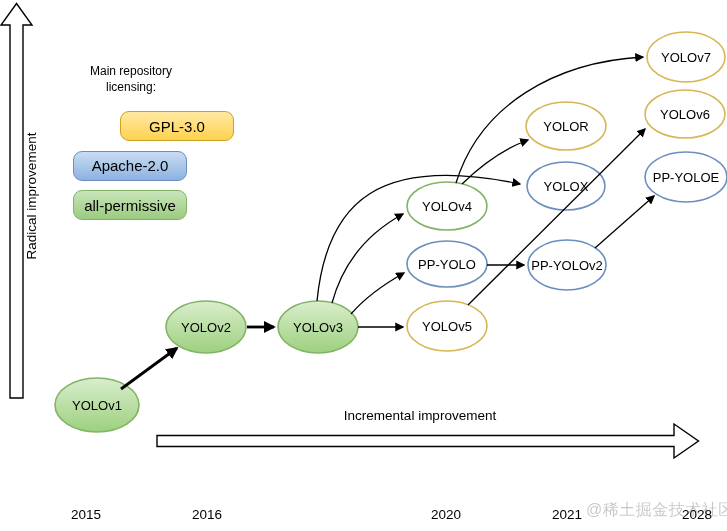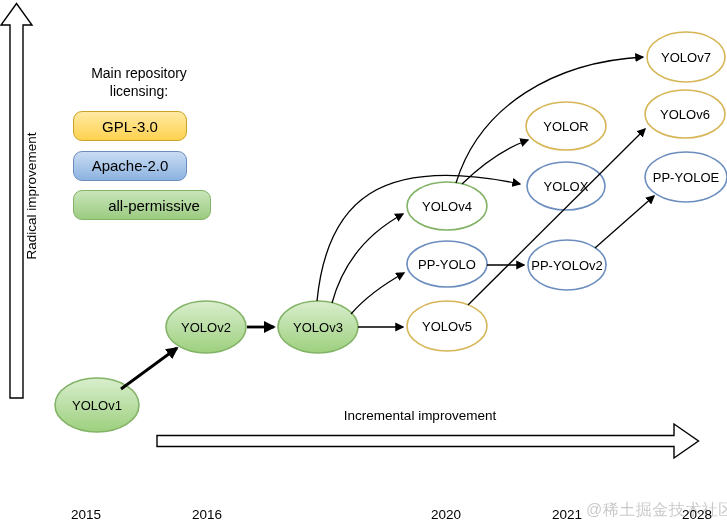--- a/index.html
+++ b/index.html
@@ -12,21 +12,21 @@
     position:absolute;left:31px;top:196px;
     transform:translate(-50%,-50%) rotate(-90deg);
     font-size:13.5px;white-space:nowrap;
   }
   .h-label{
     position:absolute;left:420px;top:408px;transform:translateX(-50%);
     font-size:13.5px;white-space:nowrap;
   }
   .legend-title{
     position:absolute;left:131px;top:64px;transform:translateX(-50%);
-    text-align:center;font-size:14px;line-height:1.3;white-space:nowrap;margin-left:8px;
+    text-align:center;font-size:12px;line-height:1.3;white-space:nowrap;
   }
   .legend-box{
     position:absolute;left:73px;width:112px;height:28px;
     border-radius:9px;border:1px solid #999;
     display:flex;align-items:center;justify-content:center;
     font-size:15px;
   }
   .year{
     position:absolute;top:507px;transform:translateX(-50%);
     font-size:13.5px;z-index:3;
@@ -126,23 +126,23 @@
   </svg>
 
   <div class="v-label">Radical improvement</div>
   <div class="h-label">Incremental improvement</div>
 
   <div class="legend-title">
     <span>Main repository</span><br>
     <span>licensing:</span>
   </div>
   <div id="legend-items">
-      <div class="legend-box" style="top: 111px; background: linear-gradient(rgb(255, 233, 163), rgb(255, 210, 79)); border-color: rgb(203, 163, 34);">GPL-3.0</div>
+      <div class="legend-box" style="top: 111px; background: linear-gradient(rgb(255, 233, 163), rgb(255, 210, 79)); border-color: rgb(203, 163, 34); margin-left: 47px;">GPL-3.0</div>
       <div class="legend-box" style="top: 150.5px; background: linear-gradient(rgb(201, 220, 243), rgb(140, 178, 224)); border-color: rgb(108, 142, 191);">Apache-2.0</div>
-      <div class="legend-box" style="top: 190px; background: linear-gradient(rgb(201, 229, 186), rgb(155, 203, 128)); border-color: rgb(130, 179, 102); padding-left: 24px;">all-permissive</div>
+      <div class="legend-box" style="top: 190px; background: linear-gradient(rgb(201, 229, 186), rgb(155, 203, 128)); border-color: rgb(130, 179, 102);">all-permissive</div>
     </div>
 
   <div id="years-row">
       <div class="year" style="left: 86px;">2015</div>
       <div class="year" style="left: 207px;">2016</div>
       <div class="year" style="left: 316px; margin-top: 36px;">2018</div>
       <div class="year" style="left: 446px;">2020</div>
       <div class="year" style="left: 567px;">2021</div>
       <div class="year" style="left: 697px;">2028</div>
     </div>

